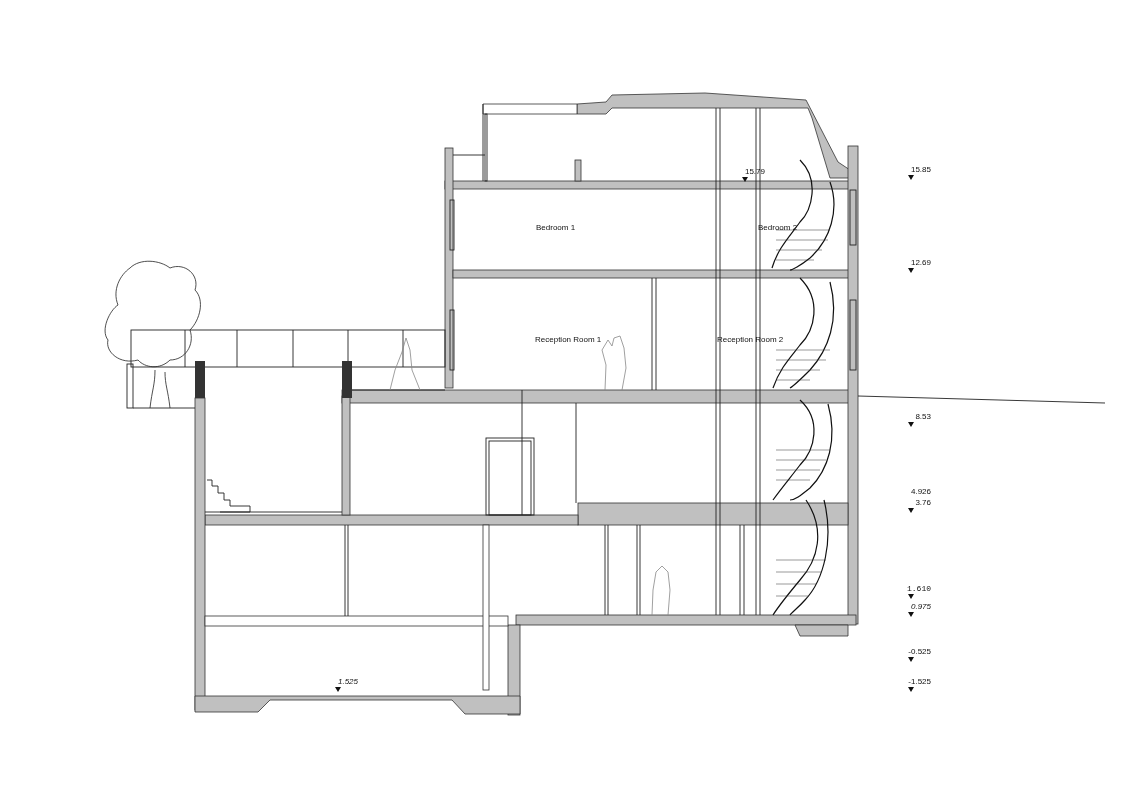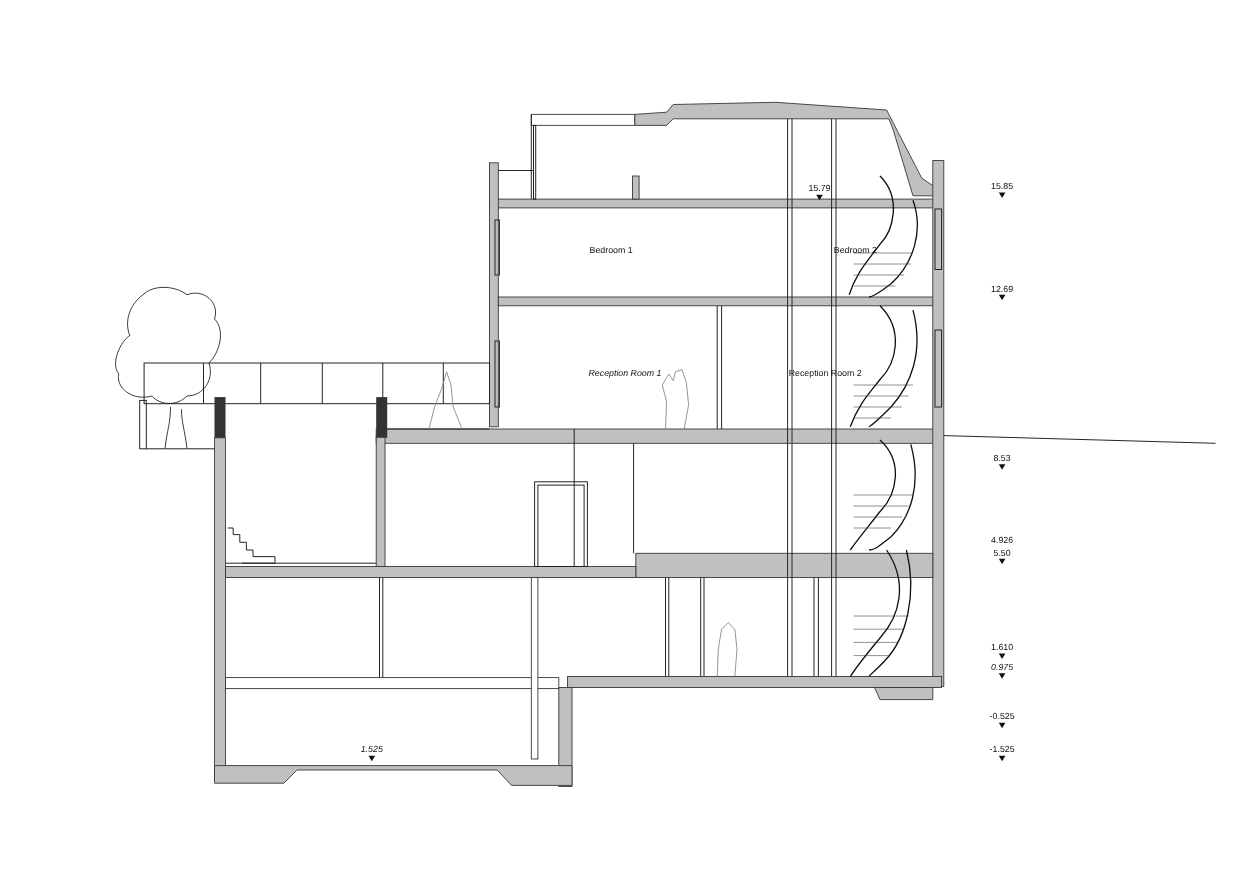--- a/index.html
+++ b/index.html
@@ -1,19 +1,19 @@
 <!DOCTYPE html>
 <html><head>
 <meta charset="utf-8">
 <style>
   html,body{margin:0;padding:0;background:#ffffff;}
   body{width:1140px;height:806px;overflow:hidden;position:relative;font-family:"Liberation Sans",sans-serif;}
   #drawing{position:absolute;left:0;top:0;width:1140px;height:806px;}
   .lbl{position:absolute;font-size:8px;color:#111;white-space:nowrap;line-height:1;}
-  .lvl{position:absolute;font-size:8px;color:#111;text-align:center;width:40px;line-height:1;}
+  .lvl{position:absolute;font-size:8px;color:#111;text-align:right;width:40px;line-height:1;}
   .lvl .tri{display:block;margin:1px auto 0;width:0;height:0;border-left:3px solid transparent;border-right:3px solid transparent;border-top:5px solid #111;}
 </style>
 </head>
 <body>
 
 <svg id="drawing" viewBox="0 0 1140 806" xmlns="http://www.w3.org/2000/svg">
   <g fill="#c0c0c0" stroke="#333" stroke-width="0.8">
 
     <path d="M577 104 L606 102 L612 95 L705 93 L806 100 L838 162 L850 170 L850 178 L830 178 L812 118 L808 108 L612 108 L606 114 L577 114 Z"></path>
     <path fill="#fff" d="M483 104 L577 104 L577 114 L483 114 Z"></path>
@@ -135,27 +135,27 @@
 
   <g fill="none" stroke="#888" stroke-width="0.8">
     <path d="M605 390 L606 365 L602 350 L608 340 L612 346 L614 338 L620 336 L624 348 L626 368 L622 390"></path>
     <path d="M652 615 L653 590 L656 572 L662 566 L668 572 L670 590 L668 615"></path>
     <path d="M390 390 L395 370 L402 352 L406 338 L410 350 L412 370 L420 390"></path>
   </g>
 </svg>
 
 <div class="lbl" style="left:536px;top:224px;">Bedroom 1</div>
 <div class="lbl" style="left:758px;top:224px;">Bedroom 2</div>
-<div class="lbl" style="left:535px;top:336px;font-style:italic;">Reception Room 1</div>
+<div class="lbl" style="left:535px;top:336px;">Reception Room 1</div>
 <div class="lbl" style="left:717px;top:336px;">Reception Room 2</div>
 
 <div class="lvl" style="left:891px;top:166px;"><span>15.85</span><i class="tri"></i></div>
 <div class="lvl" style="left:891px;top:259px;"><span>12.69</span><i class="tri"></i></div>
 <div class="lvl" style="left:891px;top:377px;margin-top:36px;"><span>8.53</span><i class="tri"></i></div>
 <div class="lvl" style="left:891px;top:488px;"><span>4.926</span></div>
-<div class="lvl" style="left:891px;top:499px;"><span>5.50</span><i class="tri"></i></div>
-<div class="lvl" style="left:891px;top:585px;"><span>1.610</span><i class="tri"></i></div>
+<div class="lvl" style="left:891px;top:499px;"><span>3.76</span><i class="tri"></i></div>
+<div class="lvl" style="left:891px;top:585px;font-family:Liberation Mono, monospace;"><span>1.610</span><i class="tri"></i></div>
 <div class="lvl" style="left:891px;top:603px;font-style:italic;"><span>0.975</span><i class="tri"></i></div>
 <div class="lvl" style="left:891px;top:648px;"><span>-0.525</span><i class="tri"></i></div>
 <div class="lvl" style="left:891px;top:678px;"><span>-1.525</span><i class="tri"></i></div>
 
 <div class="lvl" style="left:725px;top:168px;"><span>15.79</span><i class="tri"></i></div>
 <div class="lvl" style="left:318px;top:678px;font-style:italic;"><span>1.525</span><i class="tri"></i></div>
 
 </body></html>

